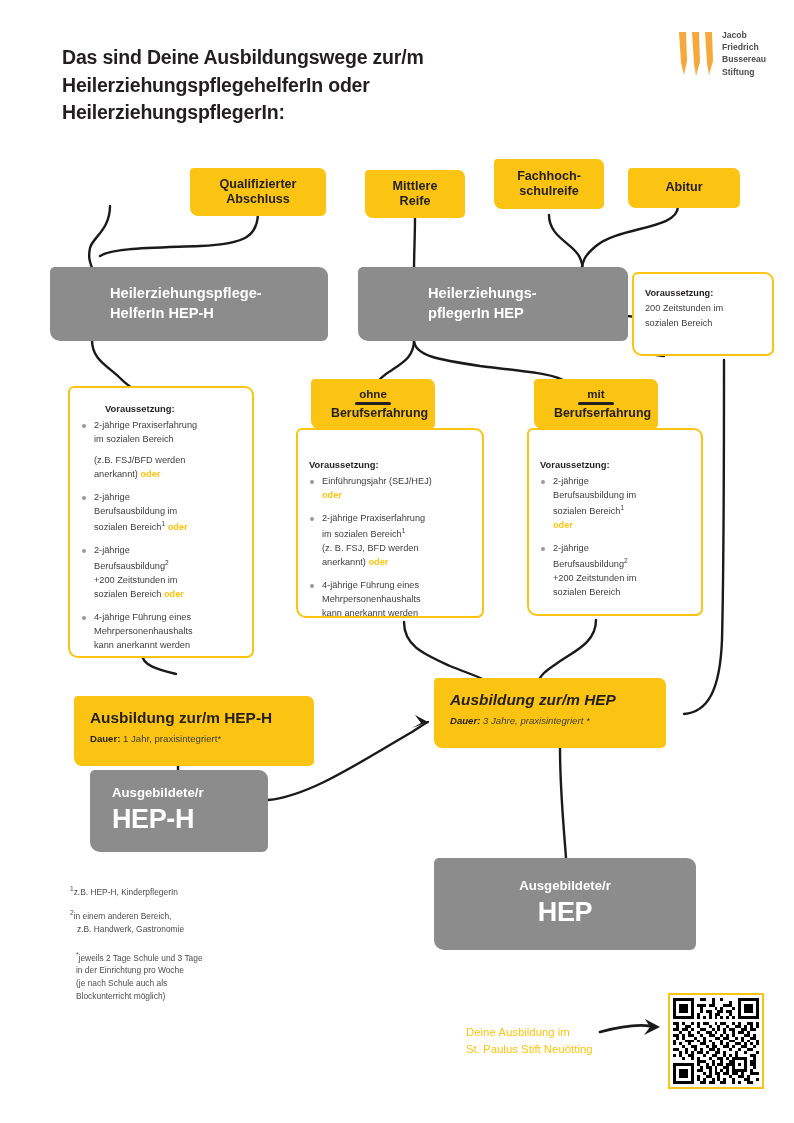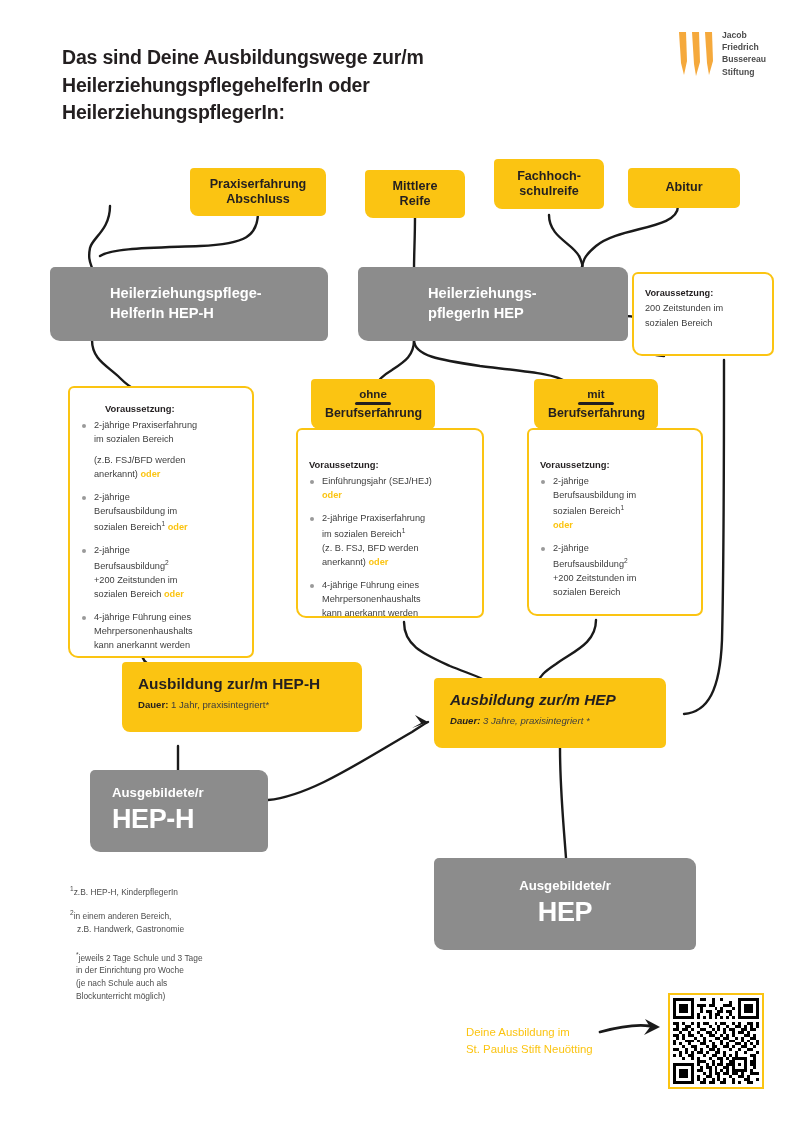--- a/index.html
+++ b/index.html
@@ -71,21 +71,21 @@
   .req li:before{
     content:"";position:absolute;left:1px;top:5px;
     width:4px;height:4px;border-radius:50%;background:#9a9a9a;
   }
   .oder{color:#fbc412;font-weight:bold;}
   sup{font-size:6.6px;vertical-align:super;}
 
   
   .exptab{
     text-align:center;font-weight:bold;font-size:12.4px;line-height:1.25;
-    padding:8px 14px 9px;
+    padding:8px 20px 9px;
   }
   .exptab .sm{display:block;font-size:11.6px;}
   .exptab .underline{
     display:block;width:36px;height:3px;margin:1px auto 1px;
     background:#231f20;border-radius:3px;
   }
 
   
   .train{padding:13px 16px 14px;}
   .train .t1{font-size:15.4px;font-weight:bold;line-height:1.2;color:#231f20;}
@@ -178,21 +178,21 @@
 
     <g fill="none" stroke="#1a1a1a" stroke-width="2.8" stroke-linecap="round">
       <path d="M600,1032 C622,1026 636,1024 650,1026"></path>
     </g>
     <path d="M660,1027 L645,1019 L650,1027 L644,1035 Z" fill="#1a1a1a"></path>
   </svg>
 
 
   <div class="box yellow chip" style="left:190px;top:168px;width:136px;height:48px;">
     <div>
-      <span>Praxiserfahrung</span><br>
+      <span>Qualifizierter</span><br>
       <span>Abschluss</span>
     </div>
   </div>
 
   <div class="box yellow chip" style="left:365px;top:170px;width:100px;height:48px;">
     <div>
       <span>Mittlere</span><br>
       <span>Reife</span>
     </div>
   </div>
@@ -308,21 +308,21 @@
       </li>
     </ul>
   </div>
 
   <div class="box yellow exptab" style="left:534px;top:379px;width:124px;height:50px;">
     <span class="sm">mit</span>
     <span class="underline"></span>
     <span>Berufserfahrung</span>
   </div>
 
-  <div class="box yellow train" style="left:74px;top:662px;width:240px;height:70px;margin-left:48px;">
+  <div class="box yellow train" style="left:74px;top:696px;width:240px;height:70px;">
     <div class="t1">Ausbildung zur/m HEP-H</div>
     <div class="t2">
       <b>Dauer:</b>
       <span>1 Jahr, praxisintegriert*</span>
     </div>
   </div>
 
   <div class="box yellow train" style="left:434px;top:678px;width:232px;height:70px;font-style:italic;">
     <div class="t1">Ausbildung zur/m HEP</div>
     <div class="t2">

